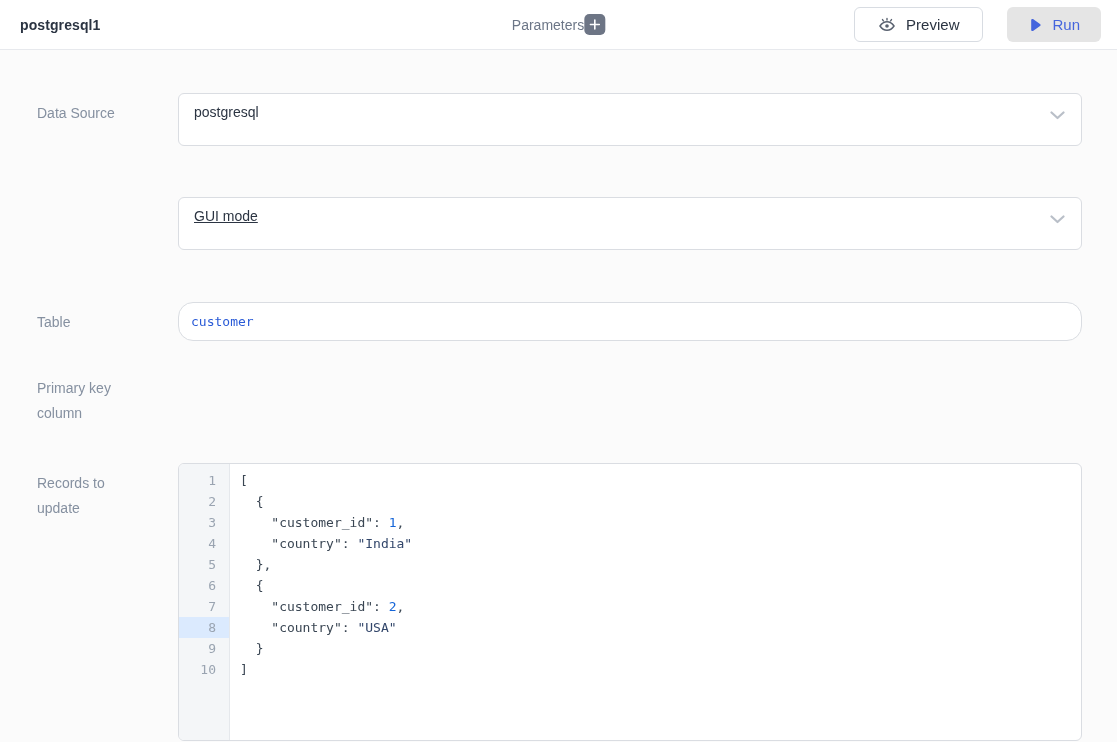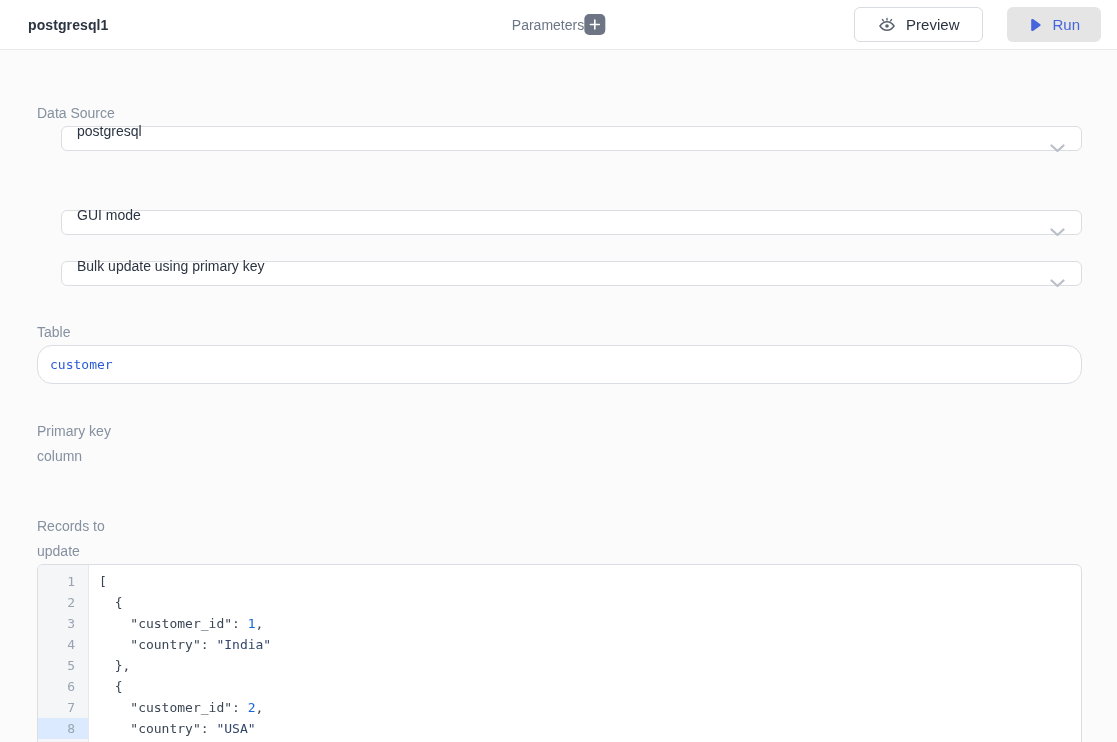--- a/index.html
+++ b/index.html
@@ -11,21 +11,21 @@
     overflow:hidden;
   }
 
   
   .topbar {
     height:50px;
     background:#ffffff;
     border-bottom:1px solid #e7e9ed;
     display:flex;
     align-items:center;
-    padding:0 16px 0 28px;
+    padding:0 16px 0 20px;
     position:relative;
   }
   .query-title { font-size:14px; font-weight:700; color:#2b3442; letter-spacing:.1px; }
   .params {
     position:absolute; left:50%; top:0; height:100%;
     transform:translateX(-50%);
     display:flex; align-items:center; 
   }
   .params-label { font-size:14px; color:#6c7687; }
   .plus-btn {
@@ -50,51 +50,51 @@
   .btn-run {
     background:#e5e5e5;
     border:none;
     padding:0 21px;
     color:#4565dd;
     font-weight:500;
   }
 
   
   .form { padding:43px 35px 0 37px; }
-  .row { display:flex;flex-direction:column; }
+  .row { display:flex; }
   .row-label {
     width:141px; flex-shrink:0;
     padding:8px 30px 0 0;
     font-size:14px; line-height:25px;
     color:#8590a0;
   }
   .row-field { flex:1; min-width:0; }
 
   .dropdown {
-    height:25px; background:#ffffff;
+    height:53px; background:#ffffff;
     border:1px solid #dadde2; border-radius:6px;
     display:flex; align-items:center;
     padding:0 44px 16px 15px;
     font-size:14px; color:#2b3442;
-    position:relative; cursor:pointer;margin-left:24px;
+    position:relative; cursor:pointer;
   }
   .chevron { position:absolute; right:16px; top:13px; }
 
   .mono-input {
     width:100%; height:39px;
     background:#ffffff;
     border:1px solid #dadde2; border-radius:15px;
     padding:0 12px;
     font-family:"DejaVu Sans Mono","Liberation Mono",monospace;
     font-size:13px; color:#2a5bd7;
     outline:none;
   }
 
   .mb-lg { margin-bottom:51px; }
-  .mb-md { margin-bottom:26px; }
+  .mb-md { margin-bottom:26px;text-decoration:underline; }
   .mb-md2 { margin-bottom:27px; }
   .mb-xl { margin-bottom:37px; }
 
   
   .editor {
     display:flex;
     height:278px;
     background:#ffffff;
     border:1px solid #dadde2; border-radius:6px;
     overflow:hidden;
@@ -189,30 +189,20 @@
         <span class="chevron">
           <svg width="15" height="9" viewBox="0 0 15 9" fill="none">
               <path d="M1.5 1.5l6 5.5 6-5.5" stroke="#b9bfc8" stroke-width="2.2" stroke-linecap="round" stroke-linejoin="round"></path>
             </svg>
         </span>
       </div>
     </div>
   </div>
 
   <div class="row mb-md">
-    <div class="row-field">
-      <div class="dropdown">
-        <span>Bulk update using primary key</span>
-        <span class="chevron">
-          <svg width="15" height="9" viewBox="0 0 15 9" fill="none">
-              <path d="M1.5 1.5l6 5.5 6-5.5" stroke="#b9bfc8" stroke-width="2.2" stroke-linecap="round" stroke-linejoin="round"></path>
-            </svg>
-        </span>
-      </div>
-    </div>
   </div>
 
   <div class="row mb-md2">
     <div class="row-label">Table</div>
     <div class="row-field">
       <input class="mono-input" type="text" value="customer" style="">
     </div>
   </div>
 
   <div class="row mb-xl">

